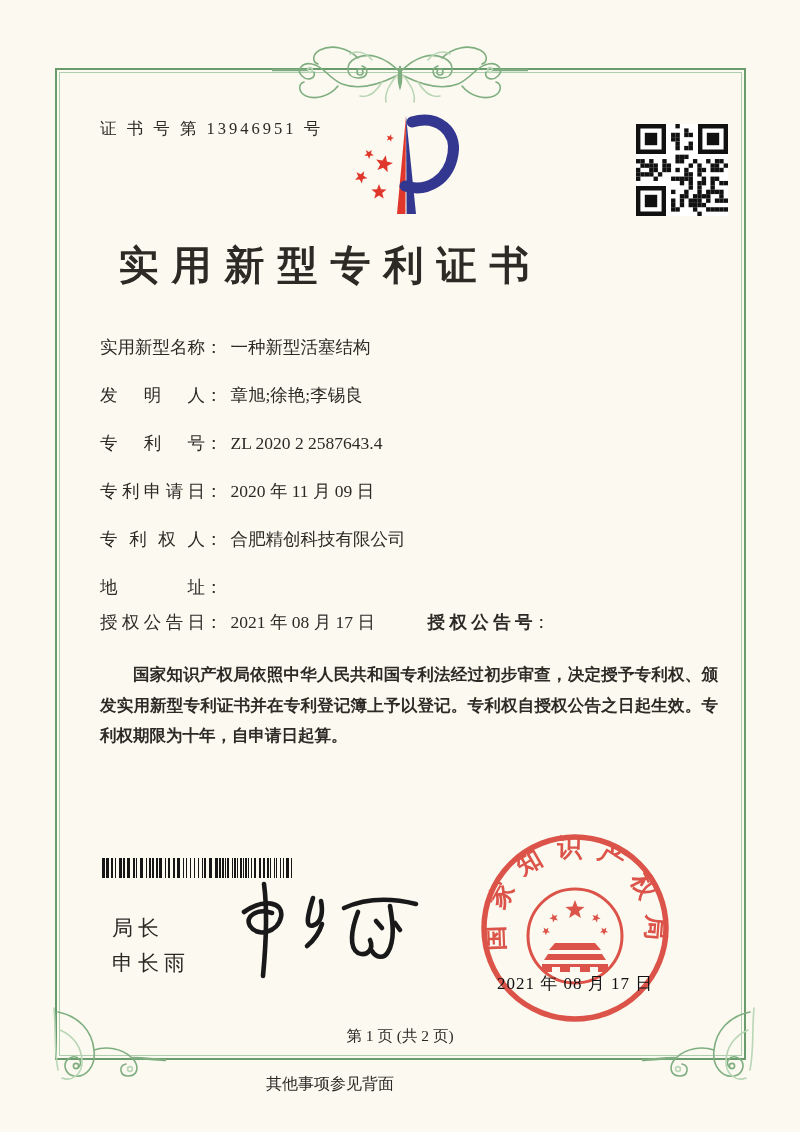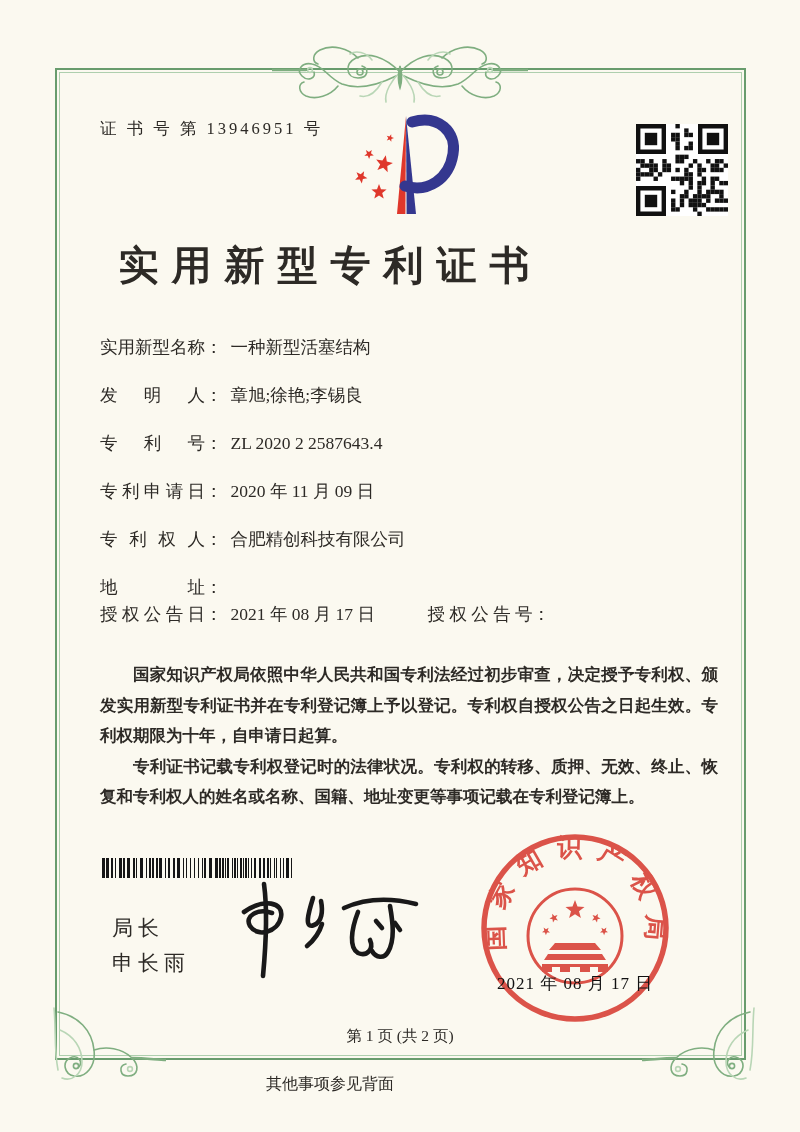--- a/index.html
+++ b/index.html
@@ -22,24 +22,24 @@
   .cert-no{position:absolute;left:100px;top:118px;font-size:16.5px;letter-spacing:3px;}
   .logo{position:absolute;left:338px;top:106px;}
   .qr{position:absolute;left:636px;top:124px;}
   .title{position:absolute;left:0;top:238px;width:648px;text-align:center;
     font-size:40px;font-weight:700;letter-spacing:13px;text-indent:13px;}
   .fields{position:absolute;left:100px;top:336px;width:616px;font-size:17.5px;}
   .frow{display:flex;margin-bottom:25px;line-height:23px;align-items:flex-start;}
   .flabel{display:inline-block;width:105px;text-align:justify;text-align-last:justify;flex:0 0 105px;}
   .fcolon{flex:0 0 auto;margin-right:8px;}
   .fvalue{flex:1 1 auto;}
-  .frow.address{margin-bottom:4px;}
+  .frow.address{margin-bottom:12px;}
   .frow.address .fvalue{max-width:478px;}
   .grant .fvalue1{flex:0 0 197px;}
-  .grant .flabel2{display:inline-block;width:105px;text-align:justify;text-align-last:justify;flex:0 0 105px;}
+  .grant .flabel2{display:inline-block;width:105px;text-align:justify;text-align-last:justify;flex:0 0 105px;font-weight:bold;}
   .paras{position:absolute;left:100px;top:660px;width:618px;font-size:16.5px;line-height:30.5px;font-weight:bold;}
   .paras p{text-indent:2em;text-align:justify;}
   .barcode{position:absolute;left:102px;top:858px;width:196px;height:20px;}
   .barcode div{position:absolute;top:0;height:100%;background:var(--bar_black);}
   .officer{position:absolute;left:112px;top:910px;font-size:21px;line-height:35px;letter-spacing:5px;
     font-family:"Liberation Sans","DejaVu Sans",sans-serif;}
   .signature{position:absolute;left:218px;top:872px;}
   .seal{position:absolute;left:472px;top:828px;}
   .seal-date{position:absolute;left:472px;top:972px;width:206px;text-align:center;
     font-size:17px;letter-spacing:1px;color:#111;}
@@ -277,21 +277,20 @@
     <span class="flabel">授权公告日</span>
       <span class="fcolon">：</span>
     <span class="fvalue1">2021 年 08 月 17 日</span>
     <span class="flabel2">授权公告号</span>
       <span class="fcolon">：</span>
   </div>
 </div>
 
 <div class="paras">
   <p>国家知识产权局依照中华人民共和国专利法经过初步审查，决定授予专利权、颁发实用新型专利证书并在专利登记簿上予以登记。专利权自授权公告之日起生效。专利权期限为十年，自申请日起算。</p>
-  <p>专利证书记载专利权登记时的法律状况。专利权的转移、质押、无效、终止、恢复和专利权人的姓名或名称、国籍、地址变更等事项记载在专利登记簿上。</p>
 </div>
 
 <div class="barcode">
     <div style="left:0px;width:3px"></div>
     <div style="left:4px;width:3px"></div>
     <div style="left:9px;width:2px"></div>
     <div style="left:13px;width:1px"></div>
     <div style="left:17px;width:3px"></div>
     <div style="left:21px;width:2px"></div>
     <div style="left:25px;width:3px"></div>

